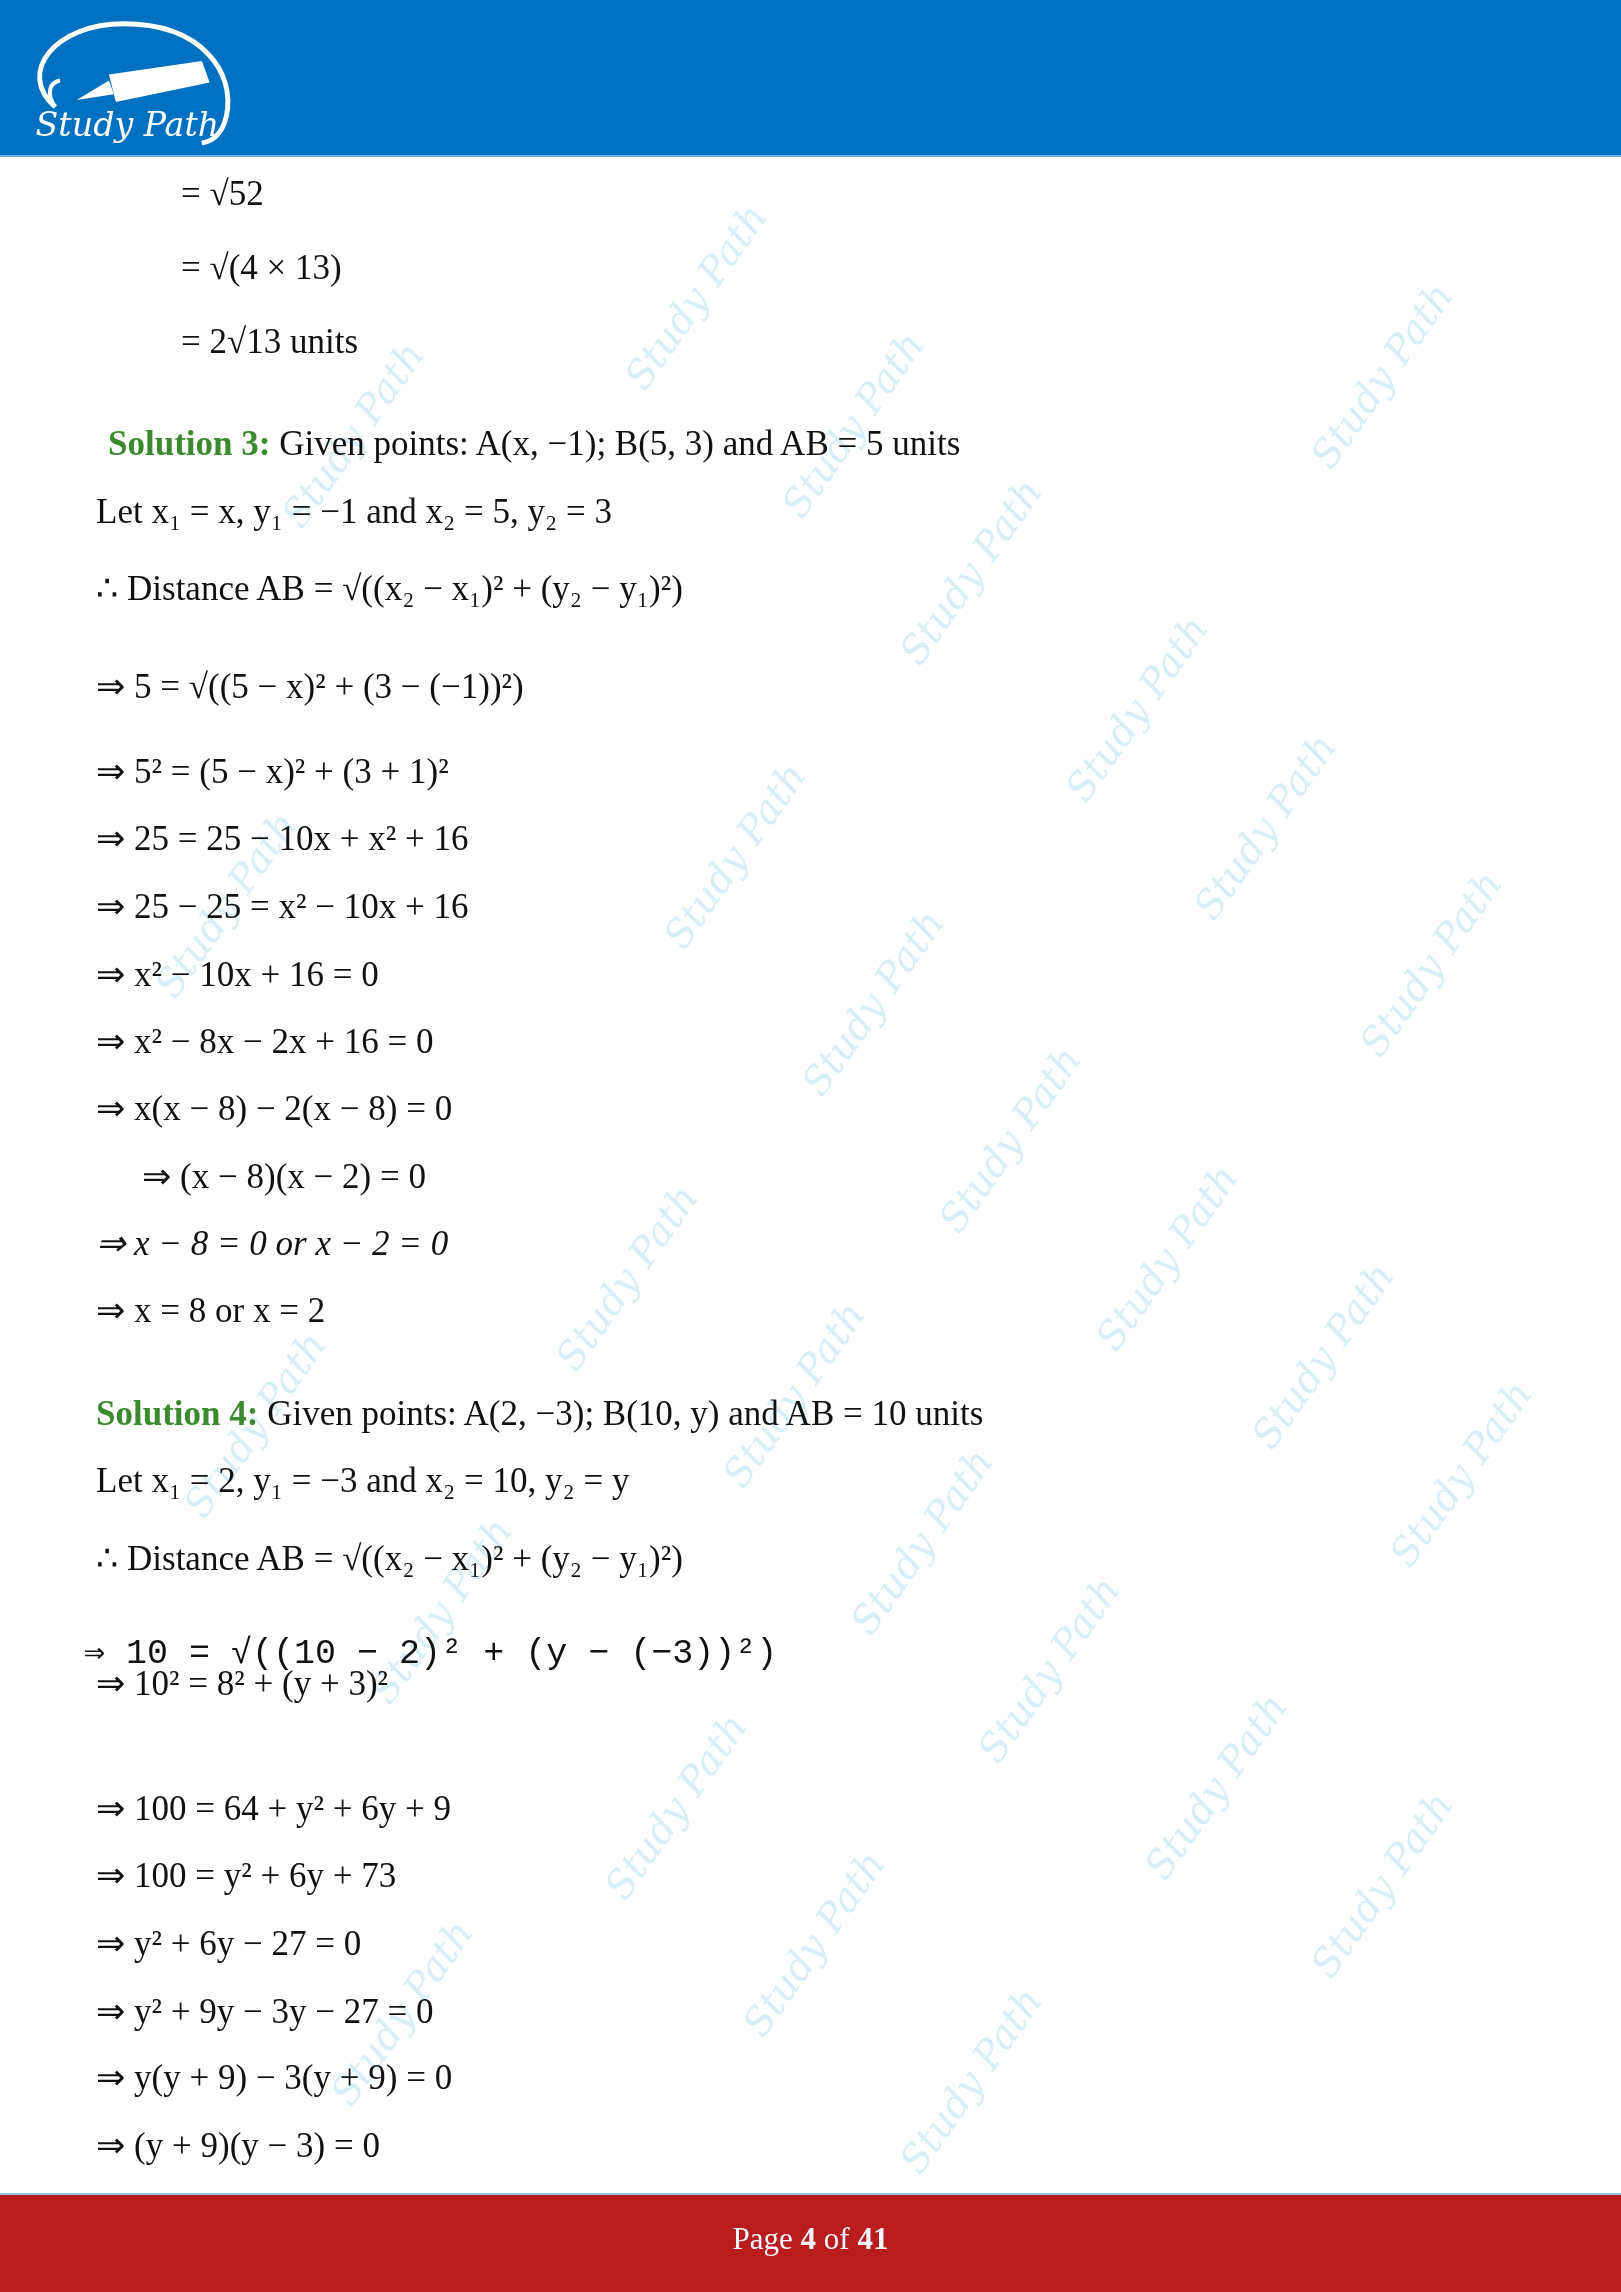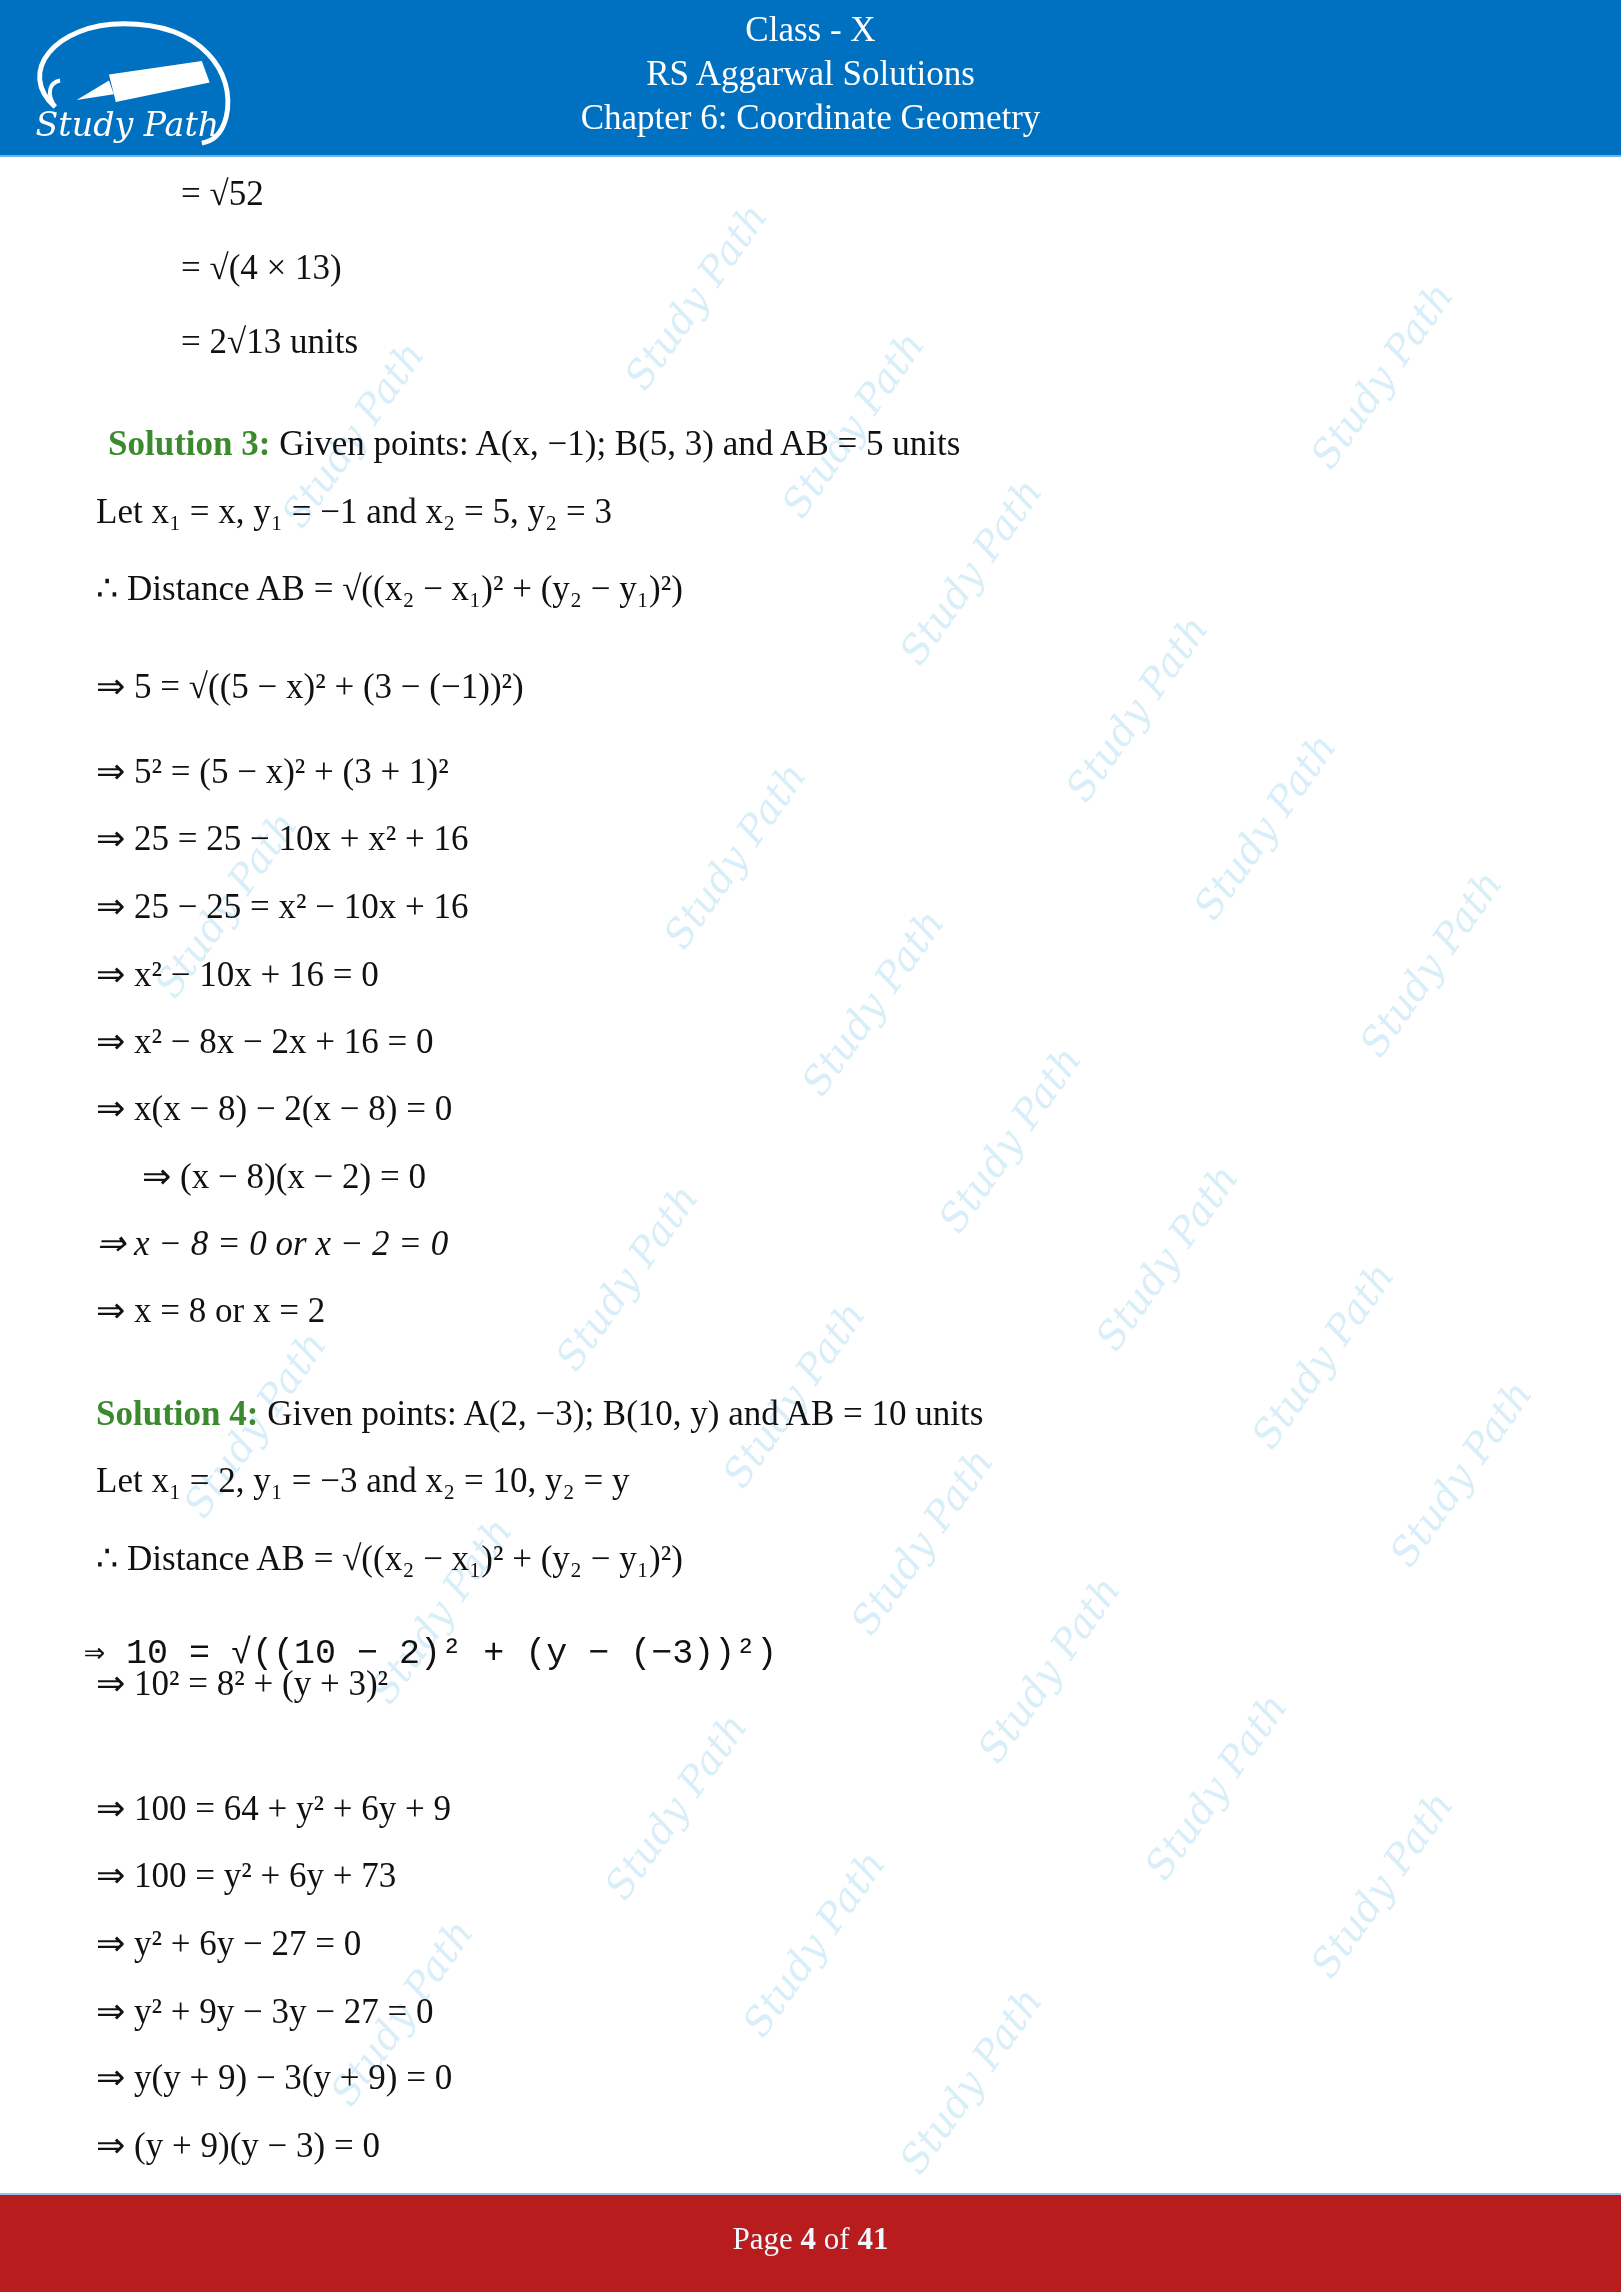--- a/index.html
+++ b/index.html
@@ -26,25 +26,20 @@
 <body>
 
 <div class="header">
   <svg class="logo" viewBox="0 0 230 135">
     <path d="M40 95 C 0 60, 40 10, 110 10 C 190 10, 225 60, 215 105 C 210 125, 200 130, 190 132" fill="none" stroke="#fff" stroke-width="5"></path>
     <path d="M40 95 C 30 80, 35 70, 45 68" fill="none" stroke="#fff" stroke-width="4"></path>
     <polygon points="62,88 95,68 100,82" fill="#fff"></polygon>
     <polygon points="95,62 190,48 198,70 102,90" fill="#fff"></polygon>
     <text x="20" y="125" fill="#fff" font-family="DejaVu Serif, serif" font-style="italic" font-size="34">Study Path</text>
   </svg>
-  <div class="titles">
-    <div>Class - X</div>
-    <div>RS Aggarwal Solutions</div>
-    <div>Chapter 6: Coordinate Geometry</div>
-  </div>
 </div>
 
 <div>
   <div class="wm" style="left:588px;top:274px;">Study Path</div>
   <div class="wm" style="left:1274px;top:353px;">Study Path</div>
   <div class="wm" style="left:245px;top:412px;">Study Path</div>
   <div class="wm" style="left:745px;top:402px;">Study Path</div>
   <div class="wm" style="left:863px;top:549px;">Study Path</div>
   <div class="wm" style="left:1029px;top:686px;">Study Path</div>
   <div class="wm" style="left:627px;top:833px;">Study Path</div>

